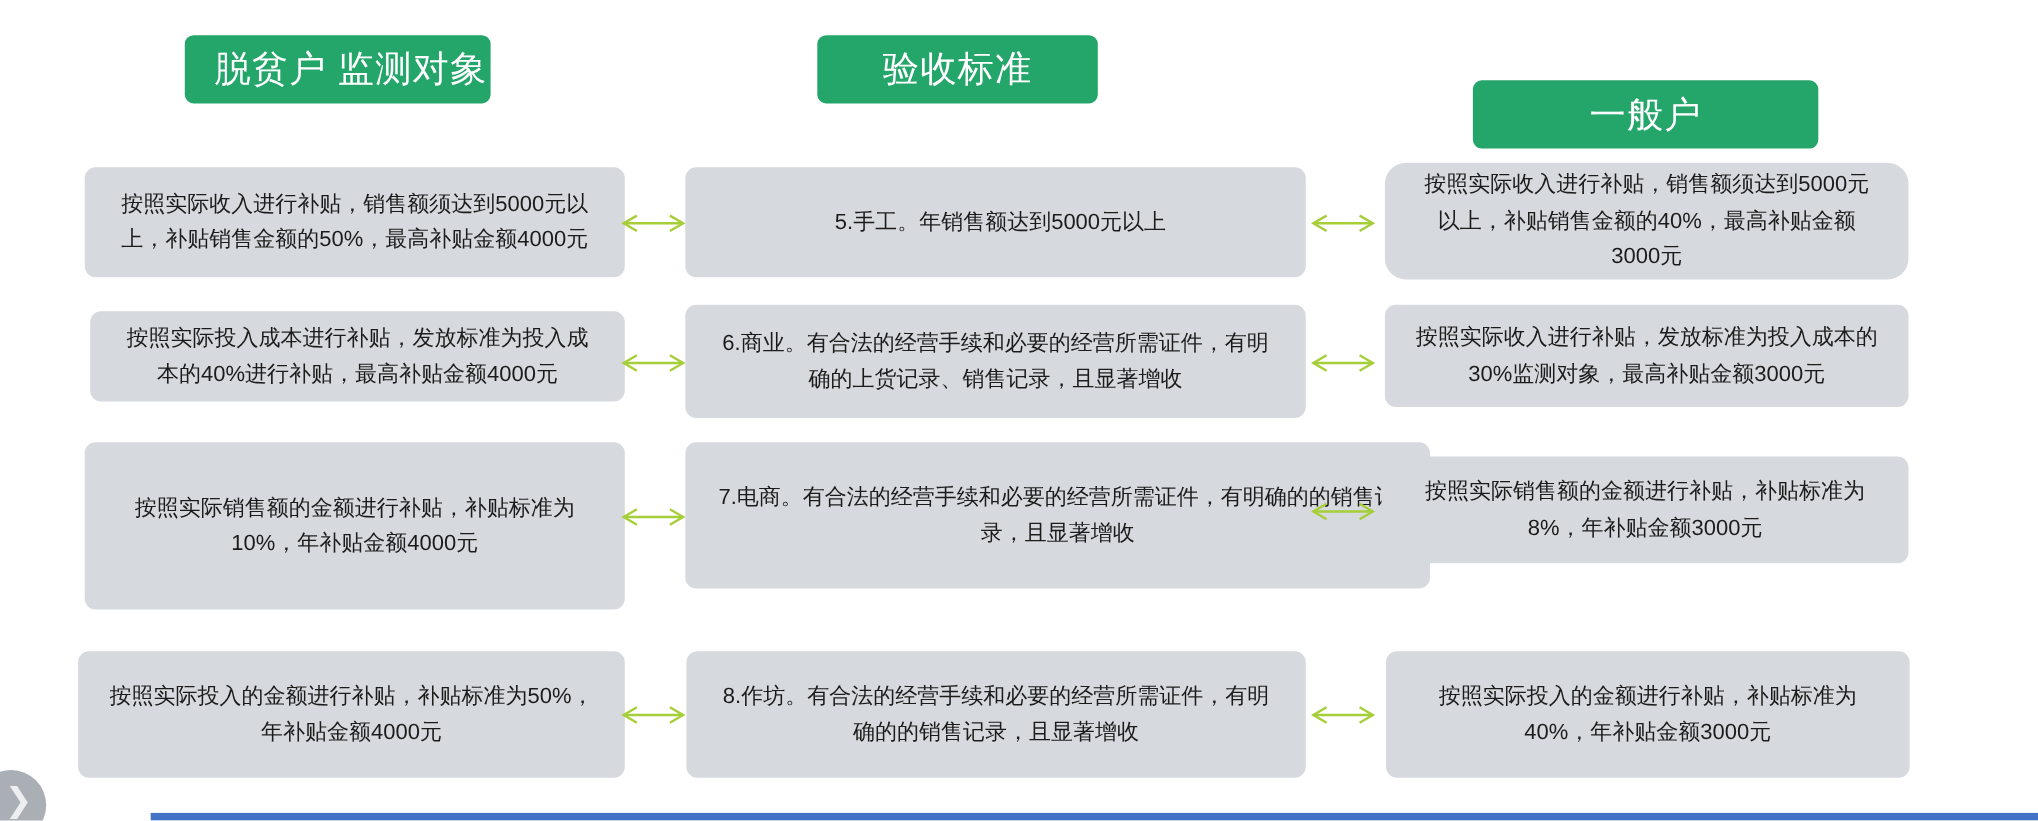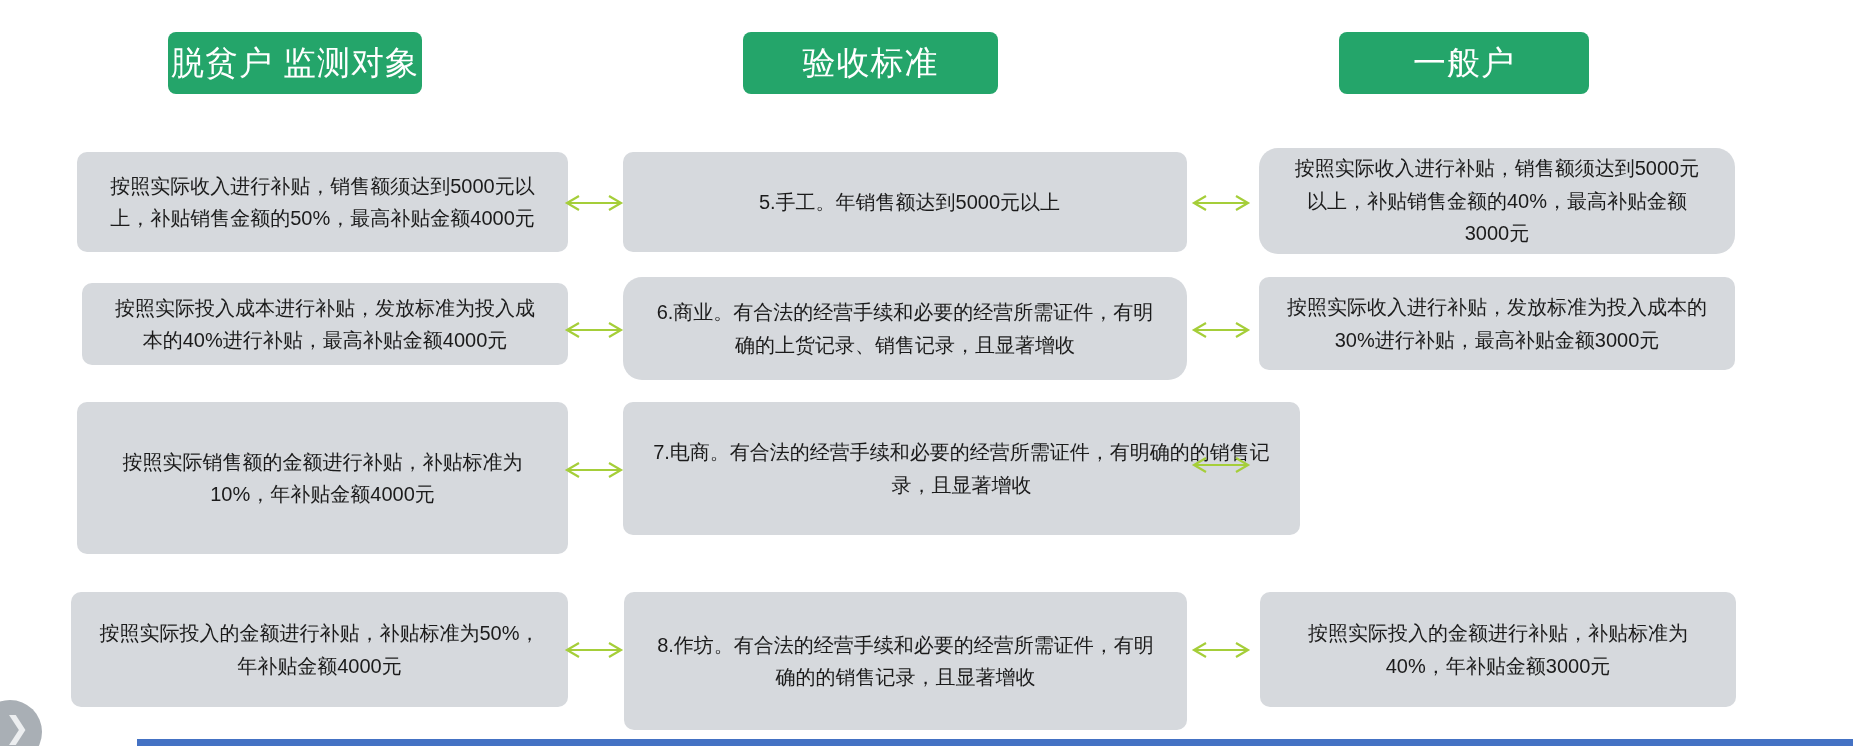--- a/index.html
+++ b/index.html
@@ -8,46 +8,46 @@
     width: 1853px; height: 746px; position: relative; overflow: hidden;
   }
   .canvas { position: absolute; inset: 0; background: #ffffff; }
 
   .header-box {
     position: absolute; height: 62px; top: 32px;
     background: #24A56A; border-radius: 8px;
     display: flex; align-items: center; justify-content: center;
     color: #ffffff; font-size: 33px; letter-spacing: 1px;
   }
-  .hdr-left   { left: 168px;  width: 254px; }
+  .hdr-left   { left: 168px;  width: 254px; padding-left: 24px; }
   .hdr-center { left: 743px;  width: 255px; }
-  .hdr-right  { left: 1339px; width: 250px; }
+  .hdr-right  { left: 1339px; width: 314px; margin-top: 41px; }
 
   .box {
     position: absolute; background: #D6D9DD; border-radius: 10px;
     display: flex; align-items: center; justify-content: center;
     text-align: center; color: #1b1b1b; font-size: 20px; line-height: 1.62;
     padding: 6px 26px; box-sizing: border-box;
   }
 
   
   .b-l1 { left: 77px;   top: 152px; width: 491px; height: 100px; }
   .b-c1 { left: 623px;  top: 152px; width: 564px; height: 100px; padding-left: 35px; }
   .b-r1 { left: 1259px; top: 148px; width: 476px; height: 106px; border-radius: 19px; }
   
   .b-l2 { left: 82px;   top: 283px; width: 486px; height: 82px; }
-  .b-c2 { left: 623px;  top: 277px; width: 564px; height: 103px; border-radius: 19px; }
+  .b-c2 { left: 623px;  top: 277px; width: 564px; height: 103px; }
   .b-r2 { left: 1259px; top: 277px; width: 476px; height: 93px; }
   
   .b-l3 { left: 77px;   top: 402px; width: 491px; height: 152px; }
   .b-c3 { left: 623px;  top: 402px; width: 677px; height: 133px; }
   .b-r3 { left: 1256px; top: 415px; width: 479px; height: 97px; }
   
   .b-l4 { left: 71px;   top: 592px; width: 497px; height: 115px; }
-  .b-c4 { left: 624px;  top: 592px; width: 563px; height: 138px; }
+  .b-c4 { left: 624px;  top: 592px; width: 563px; height: 115px; }
   .b-r4 { left: 1260px; top: 592px; width: 476px; height: 115px; }
 
   .arrow { position: absolute; width: 62px; height: 18px; }
   .a-l1 { left: 563px;  top: 194px; }
   .a-r1 { left: 1190px; top: 194px; }
   .a-l2 { left: 563px;  top: 321px; }
   .a-r2 { left: 1190px; top: 321px; }
   .a-l3 { left: 563px;  top: 461px; }
   .a-r3 { left: 1190px; top: 456px; }
   .a-l4 { left: 563px;  top: 641px; }
@@ -80,24 +80,25 @@
   <div class="header-box hdr-right">
     <span>一般户</span>
   </div>
 
   <div class="box b-l1">按照实际收入进行补贴，销售额须达到5000元以上，补贴销售金额的50%，最高补贴金额4000元</div>
   <div class="box b-c1">5.手工。年销售额达到5000元以上</div>
   <div class="box b-r1">按照实际收入进行补贴，销售额须达到5000元以上，补贴销售金额的40%，最高补贴金额3000元</div>
 
   <div class="box b-l2">按照实际投入成本进行补贴，发放标准为投入成本的40%进行补贴，最高补贴金额4000元</div>
   <div class="box b-c2">6.商业。有合法的经营手续和必要的经营所需证件，有明确的上货记录、销售记录，且显著增收</div>
-  <div class="box b-r2">按照实际收入进行补贴，发放标准为投入成本的30%进行补贴，最高补贴金额3000元</div>
+  <div class="box b-r2">按照实际收入进行补贴，发放标准为投入成本的30%监测对象，最高补贴金额3000元</div>
 
   <div class="box b-l3">按照实际销售额的金额进行补贴，补贴标准为10%，年补贴金额4000元</div>
   <div class="box b-c3">7.电商。有合法的经营手续和必要的经营所需证件，有明确的的销售记录，且显著增收</div>
+  <div class="box b-r3">按照实际销售额的金额进行补贴，补贴标准为8%，年补贴金额3000元</div>
 
   <div class="box b-l4">按照实际投入的金额进行补贴，补贴标准为50%，年补贴金额4000元</div>
   <div class="box b-c4">8.作坊。有合法的经营手续和必要的经营所需证件，有明确的的销售记录，且显著增收</div>
   <div class="box b-r4">按照实际投入的金额进行补贴，补贴标准为40%，年补贴金额3000元</div>
 
   <svg class="arrow a-l1" viewBox="0 0 62 18">
     <g fill="none" stroke="#A5CE39" stroke-width="2.2">
       <line x1="4" y1="9" x2="58" y2="9"></line>
         <path d="M16,2 L4,9 L16,16"></path>
         <path d="M46,2 L58,9 L46,16"></path>

